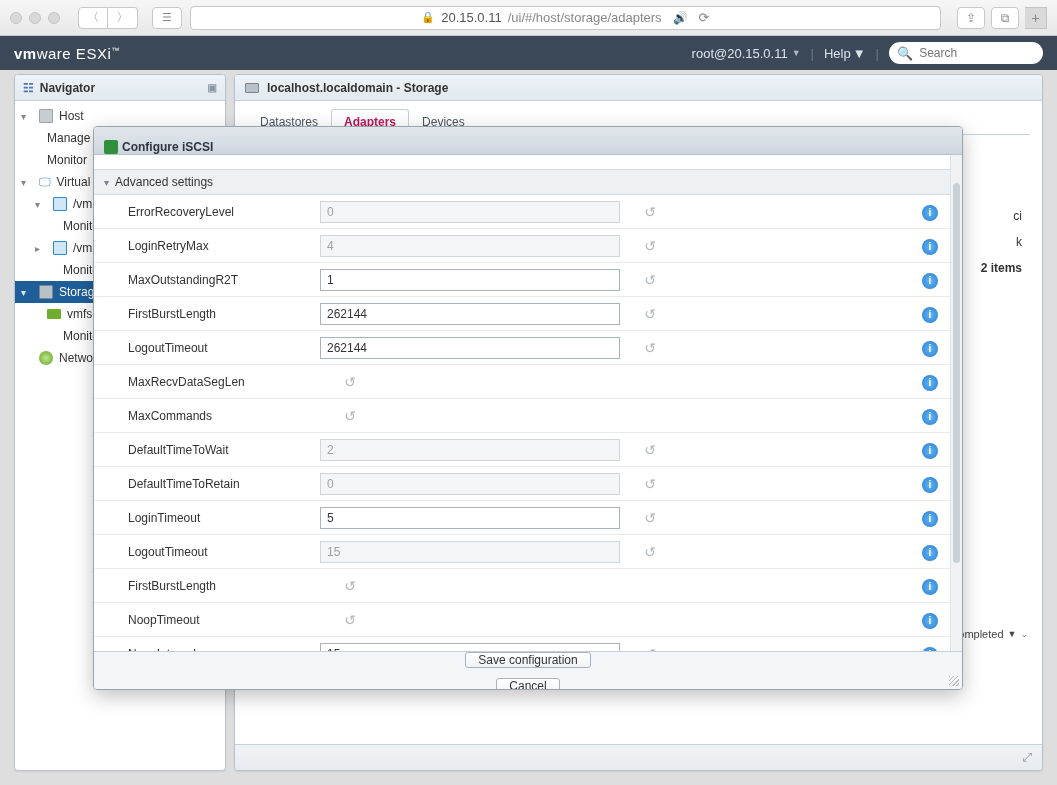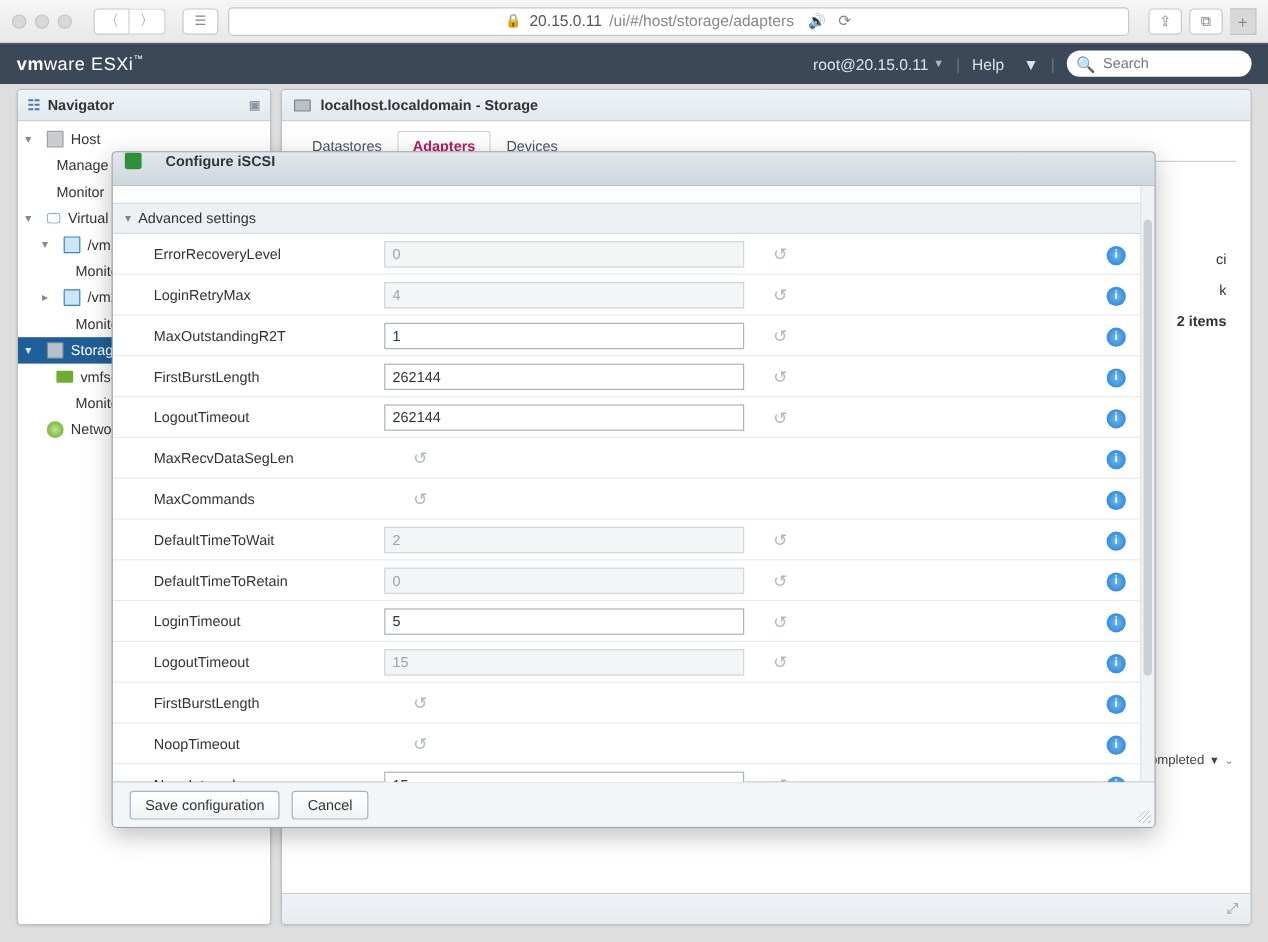--- a/index.html
+++ b/index.html
@@ -24,21 +24,21 @@
 
 
 .esxi-bar { height:34px; background:#3b4857; display:flex; align-items:center; padding:0 14px; color:#fff; font-size:13px;}
 .esxi-logo { font-size:15px; letter-spacing:.5px; }
 .esxi-logo b{ font-weight:700;}
 .esxi-logo .tm{ font-size:8px; vertical-align:super;}
 .esxi-right{ margin-left:auto; display:flex; align-items:center; gap:10px;}
 .esxi-user{ color:#dbe2ea; display:flex; align-items:center; gap:4px;}
 .esxi-user .caret{ font-size:9px; color:#aeb7c2;}
 .esxi-sep{ color:#6c7785;}
-.esxi-help{ color:#dbe2ea; display:flex; align-items:flex-end; gap:16px;}
+.esxi-help{ color:#dbe2ea; display:flex; align-items:flex-end; gap:2px;}
 .esxi-search{ width:154px; height:22px; border-radius:11px; background:#fff; display:flex; align-items:center; padding:0 8px; gap:6px; color:#888;}
 .esxi-search input{ border:none; outline:none; font-size:12px; width:110px; color:#333;}
 
 
 .frame{ position:absolute; left:14px; right:14px; top:74px; bottom:14px; display:flex; gap:8px;}
 .panel{ background:#fff; border:1px solid #b7c2cc; border-radius:4px; box-shadow:0 1px 2px rgba(0,0,0,.08);}
 .nav-panel{ width:212px; display:flex; flex-direction:column; overflow:hidden;}
 .nav-header{ height:26px; background:linear-gradient(#eef3f7,#e2e9ef); border-bottom:1px solid #c7d0d9; display:flex; align-items:center; padding:0 8px; font-size:12px; color:#333; font-weight:600; gap:6px;}
 .nav-header .collapse{ margin-left:auto; color:#8a97a3; font-size:10px;}
 .nav-body{ flex:1; font-size:12px; color:#333; padding:4px 0;}
@@ -60,36 +60,36 @@
 .tab.active{ background:#fff; border-color:#c7d0d9; color:#be185d; font-weight:600;}
 .below-tabs{ border-top:1px solid #c7d0d9; margin:0 12px; height:540px;}
 .peek-right{ position:absolute; right:20px; top:128px; font-size:12px; color:#333; text-align:right;}
 .peek-right div{ height:26px; display:flex; align-items:center; justify-content:flex-end;}
 .footer-peek{ position:absolute; right:14px; bottom:130px; font-size:11px; color:#444; display:flex; align-items:center; gap:4px;}
 .bottom-bar{ position:absolute; left:0; right:0; bottom:0; height:26px; background:linear-gradient(#f0f3f6,#e6ebef); border-top:1px solid #c7d0d9;}
 .bottom-expand{ position:absolute; right:10px; top:5px; color:#8a97a3; font-size:12px;}
 
 
 .modal{ position:absolute; left:93px; top:126px; width:870px; height:564px; background:#fff; border:1px solid #98a4b0; border-radius:4px; box-shadow:0 6px 20px rgba(0,0,0,.25); display:flex; flex-direction:column; overflow:hidden;}
-.modal-title{ height:28px; background:linear-gradient(#e2e7ec,#ced6dd); border-bottom:1px solid #b7c1cb; display:flex; align-items:flex-start; padding:0 10px; gap:20px; font-size:12px; font-weight:700; color:#2d3640;}
+.modal-title{ height:28px; background:linear-gradient(#e2e7ec,#ced6dd); border-bottom:1px solid #b7c1cb; display:flex; align-items:flex-end; padding:0 10px; gap:4px; font-size:12px; font-weight:700; color:#2d3640;}
 .modal-title .ic{ width:14px; height:14px; background:#2f8f3a; border-radius:2px; display:inline-block;}
 .modal-body{ flex:1; display:flex; overflow:hidden;}
 .settings-wrap{ flex:1; overflow:auto;}
 .adv-header{ height:26px; background:#edf1f4; border-top:1px solid #d4dbe2; border-bottom:1px solid #d4dbe2; display:flex; align-items:center; padding:0 10px; gap:6px; font-size:12px; color:#333;}
 .adv-header .tw{ color:#7a8591; font-size:10px;}
 .row{ display:flex; align-items:center; height:34px; border-bottom:1px solid #e6eaed;}
 .row .label{ width:226px; padding-left:34px; font-size:12px; color:#333;}
 .row .field{ width:300px;}
 .row .field input{ width:100%; height:22px; border:1px solid #a9b3bd; background:#fff; font-size:12px; padding:0 6px; color:#333;}
 .row .field input:disabled{ background:#f3f5f7; color:#9aa3ac; border-color:#cfd6dd;}
 .row .reset{ width:60px; text-align:center; color:#b0b8bf; font-size:14px;}
 .row .spacer{ flex:1;}
 .row .info{ width:40px; text-align:center;}
 .info-ic{ width:16px; height:16px; border-radius:50%; background:radial-gradient(#6cb8f0,#1e7bd6); color:#fff; font-size:10px; font-weight:700; display:inline-flex; align-items:center; justify-content:center;}
-.modal-footer{ height:38px; border-top:1px solid #c7d0d9; background:#f3f6f8; display:flex; align-items:center; justify-content:flex-start; gap:10px; padding:0 14px;}
+.modal-footer{ height:38px; border-top:1px solid #c7d0d9; background:#f3f6f8; display:flex; align-items:center; justify-content:space-between; gap:10px; padding:0 14px;flex-direction:column;}
 .btn{ height:24px; padding:0 12px; border:1px solid #a9b3bd; background:linear-gradient(#fff,#f0f3f5); border-radius:3px; font-size:12px; color:#333; cursor:pointer;}
 .resize-grip{ position:absolute; right:3px; bottom:3px; width:10px; height:10px; background:repeating-linear-gradient(135deg,#b8c0c8 0 1px,transparent 1px 3px);}
 .modal-scrollbar{ width:12px; background:#f0f2f4; border-left:1px solid #dde3e8; position:relative;}
 .modal-scrollbar .thumb{ position:absolute; left:2px; right:2px; top:28px; height:380px; background:#c9d0d6; border-radius:4px;}
 .spacer-row{ height:14px; background:#fff;}
 </style>
 </head>
 <body>
 
 <div class="browser-chrome">

